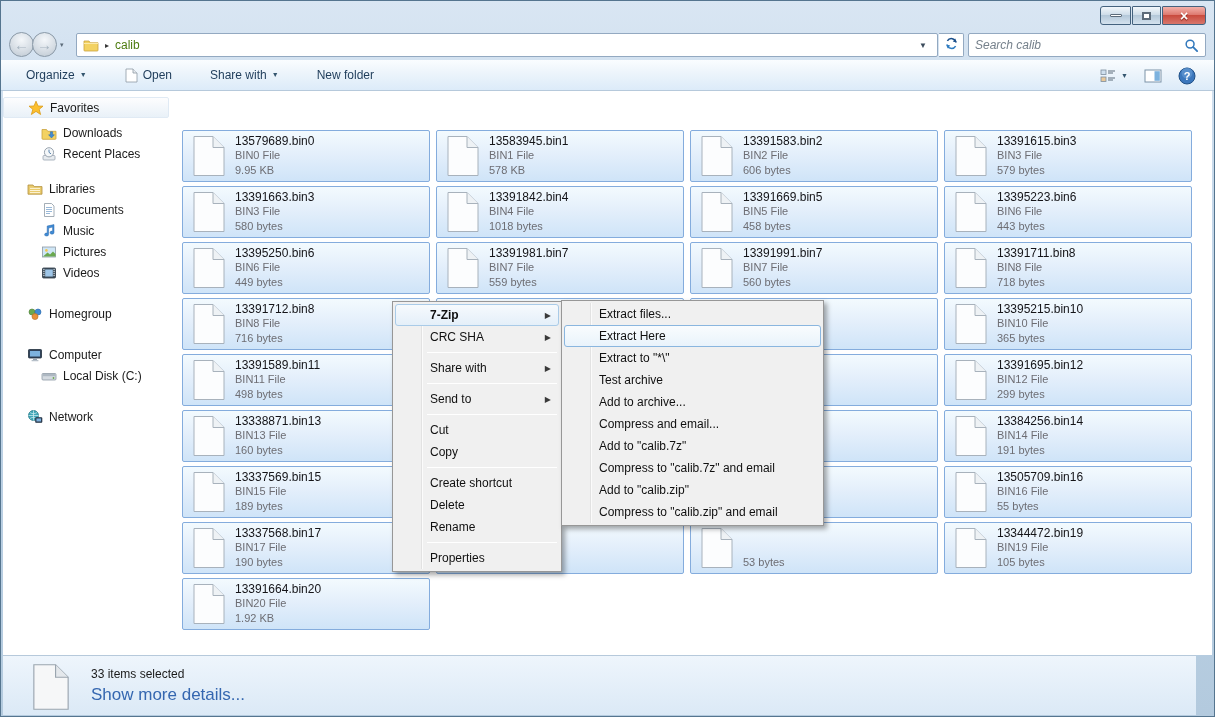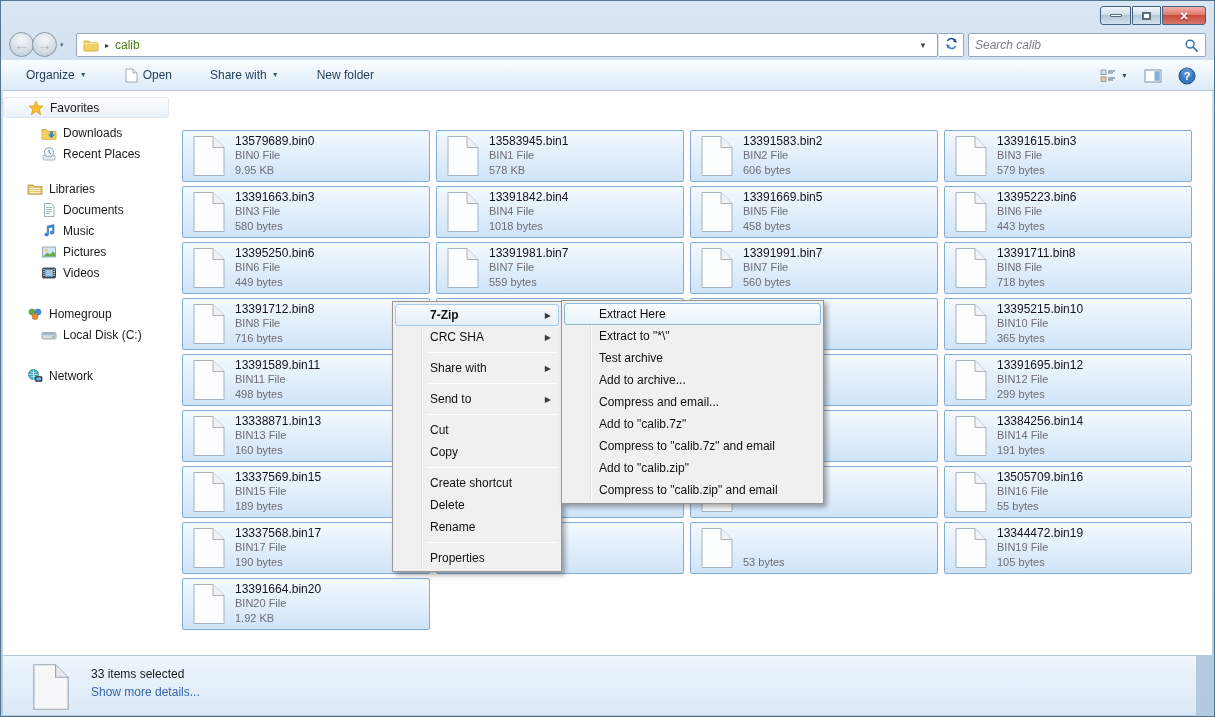--- a/index.html
+++ b/index.html
@@ -110,21 +110,21 @@
   .mi.hl { border:1px solid #a9cbe8; background:linear-gradient(180deg,#f6fafd, #e4eff9); }
   .mi.hl2 { border:1px solid #8ab6df; background:linear-gradient(180deg,#f9fcfe, #e9f3fb); }
   .msep { height:1px; background:#dcdcdc; border-bottom:1px solid #fff; margin:4px 2px 4px 32px; }
   
   .details {
     position:absolute; left:2px; right:18px; top:654px; height:60px;
     background:linear-gradient(180deg,#eef5fc 0%, #dbe9f6 100%); border-top:1px solid #b6c9db;
   }
   .details .d-ic { position:absolute; left:28px; top:7px; }
   .d-sel { position:absolute; left:88px; top:11px; font-size:12px; color:#1a1a1a; }
-  .d-link { position:absolute; left:88px; top:29px; font-size:12px; color:#3567b0; cursor:pointer; }
+  .d-link { position:absolute; left:88px; top:29px; font-size:17px; color:#3567b0; cursor:pointer; }
 </style>
 </head>
 <body>
 
 <div class="window">
 
   <div class="titlebar">
     <div class="caption-group">
       <div class="cap-btn cap-min">
           <span class="glyph-min"></span>
@@ -283,20 +283,29 @@
           <span>Videos</span>
         </div>
         <div class="si" style="margin-top: 20px;">
           <span class="s-ic"><svg viewBox="0 0 16 16" width="16" height="16">
               <circle cx="5" cy="6" r="3" fill="#6aa84f" stroke="#4c7d38" stroke-width="0.6"></circle>
               <circle cx="11" cy="6" r="3" fill="#3f8cd6" stroke="#2a66a8" stroke-width="0.6"></circle>
               <circle cx="8" cy="10.6" r="3" fill="#e8913a" stroke="#b06a24" stroke-width="0.6"></circle>
             </svg></span>
           <span>Homegroup</span>
         </div>
+        <div class="si" style="margin-top: 20px;">
+          <span class="s-ic"><svg viewBox="0 0 16 16" width="16" height="16">
+              <rect x="1.5" y="2.5" width="13" height="8.5" rx="0.8" fill="#31435a" stroke="#22303f" stroke-width="0.8"></rect>
+              <rect x="3" y="4" width="10" height="5.5" fill="#7db2de"></rect>
+              <rect x="6" y="11.5" width="4" height="1.5" fill="#9aa5b1"></rect>
+              <rect x="4.5" y="13" width="7" height="1.2" rx="0.5" fill="#b7c0c9"></rect>
+            </svg></span>
+          <span>Computer</span>
+        </div>
         <div class="si lvl1" style="margin-top: 0px;">
           <span class="s-ic"><svg viewBox="0 0 16 16" width="16" height="16">
               <rect x="1" y="5.5" width="14" height="6.5" rx="1" fill="#d4dae0" stroke="#8d99a5" stroke-width="0.8"></rect>
               <rect x="1.6" y="6" width="12.8" height="2.2" fill="#aeb8c2"></rect>
               <circle cx="12.5" cy="10" r="0.9" fill="#6aa84f"></circle>
             </svg></span>
           <span>Local Disk (C:)</span>
         </div>
         <div class="si" style="margin-top: 20px;">
           <span class="s-ic"><svg viewBox="0 0 16 16" width="16" height="16">
@@ -621,20 +630,21 @@
       <div class="mi"><span>Copy</span></div>
       <div class="msep"></div>
       <div class="mi"><span>Create shortcut</span></div>
       <div class="mi"><span>Delete</span></div>
       <div class="mi"><span>Rename</span></div>
       <div class="msep"></div>
       <div class="mi"><span>Properties</span></div>
     </div>
 
   <div class="menu ctx-sub" id="ctx-sub">
+      <div class="mi"><span>Extract files...</span></div>
       <div class="mi hl2"><span>Extract Here</span></div>
       <div class="mi"><span>Extract to "*\"</span></div>
       <div class="mi"><span>Test archive</span></div>
       <div class="mi"><span>Add to archive...</span></div>
       <div class="mi"><span>Compress and email...</span></div>
       <div class="mi"><span>Add to "calib.7z"</span></div>
       <div class="mi"><span>Compress to "calib.7z" and email</span></div>
       <div class="mi"><span>Add to "calib.zip"</span></div>
       <div class="mi"><span>Compress to "calib.zip" and email</span></div>
     </div>

